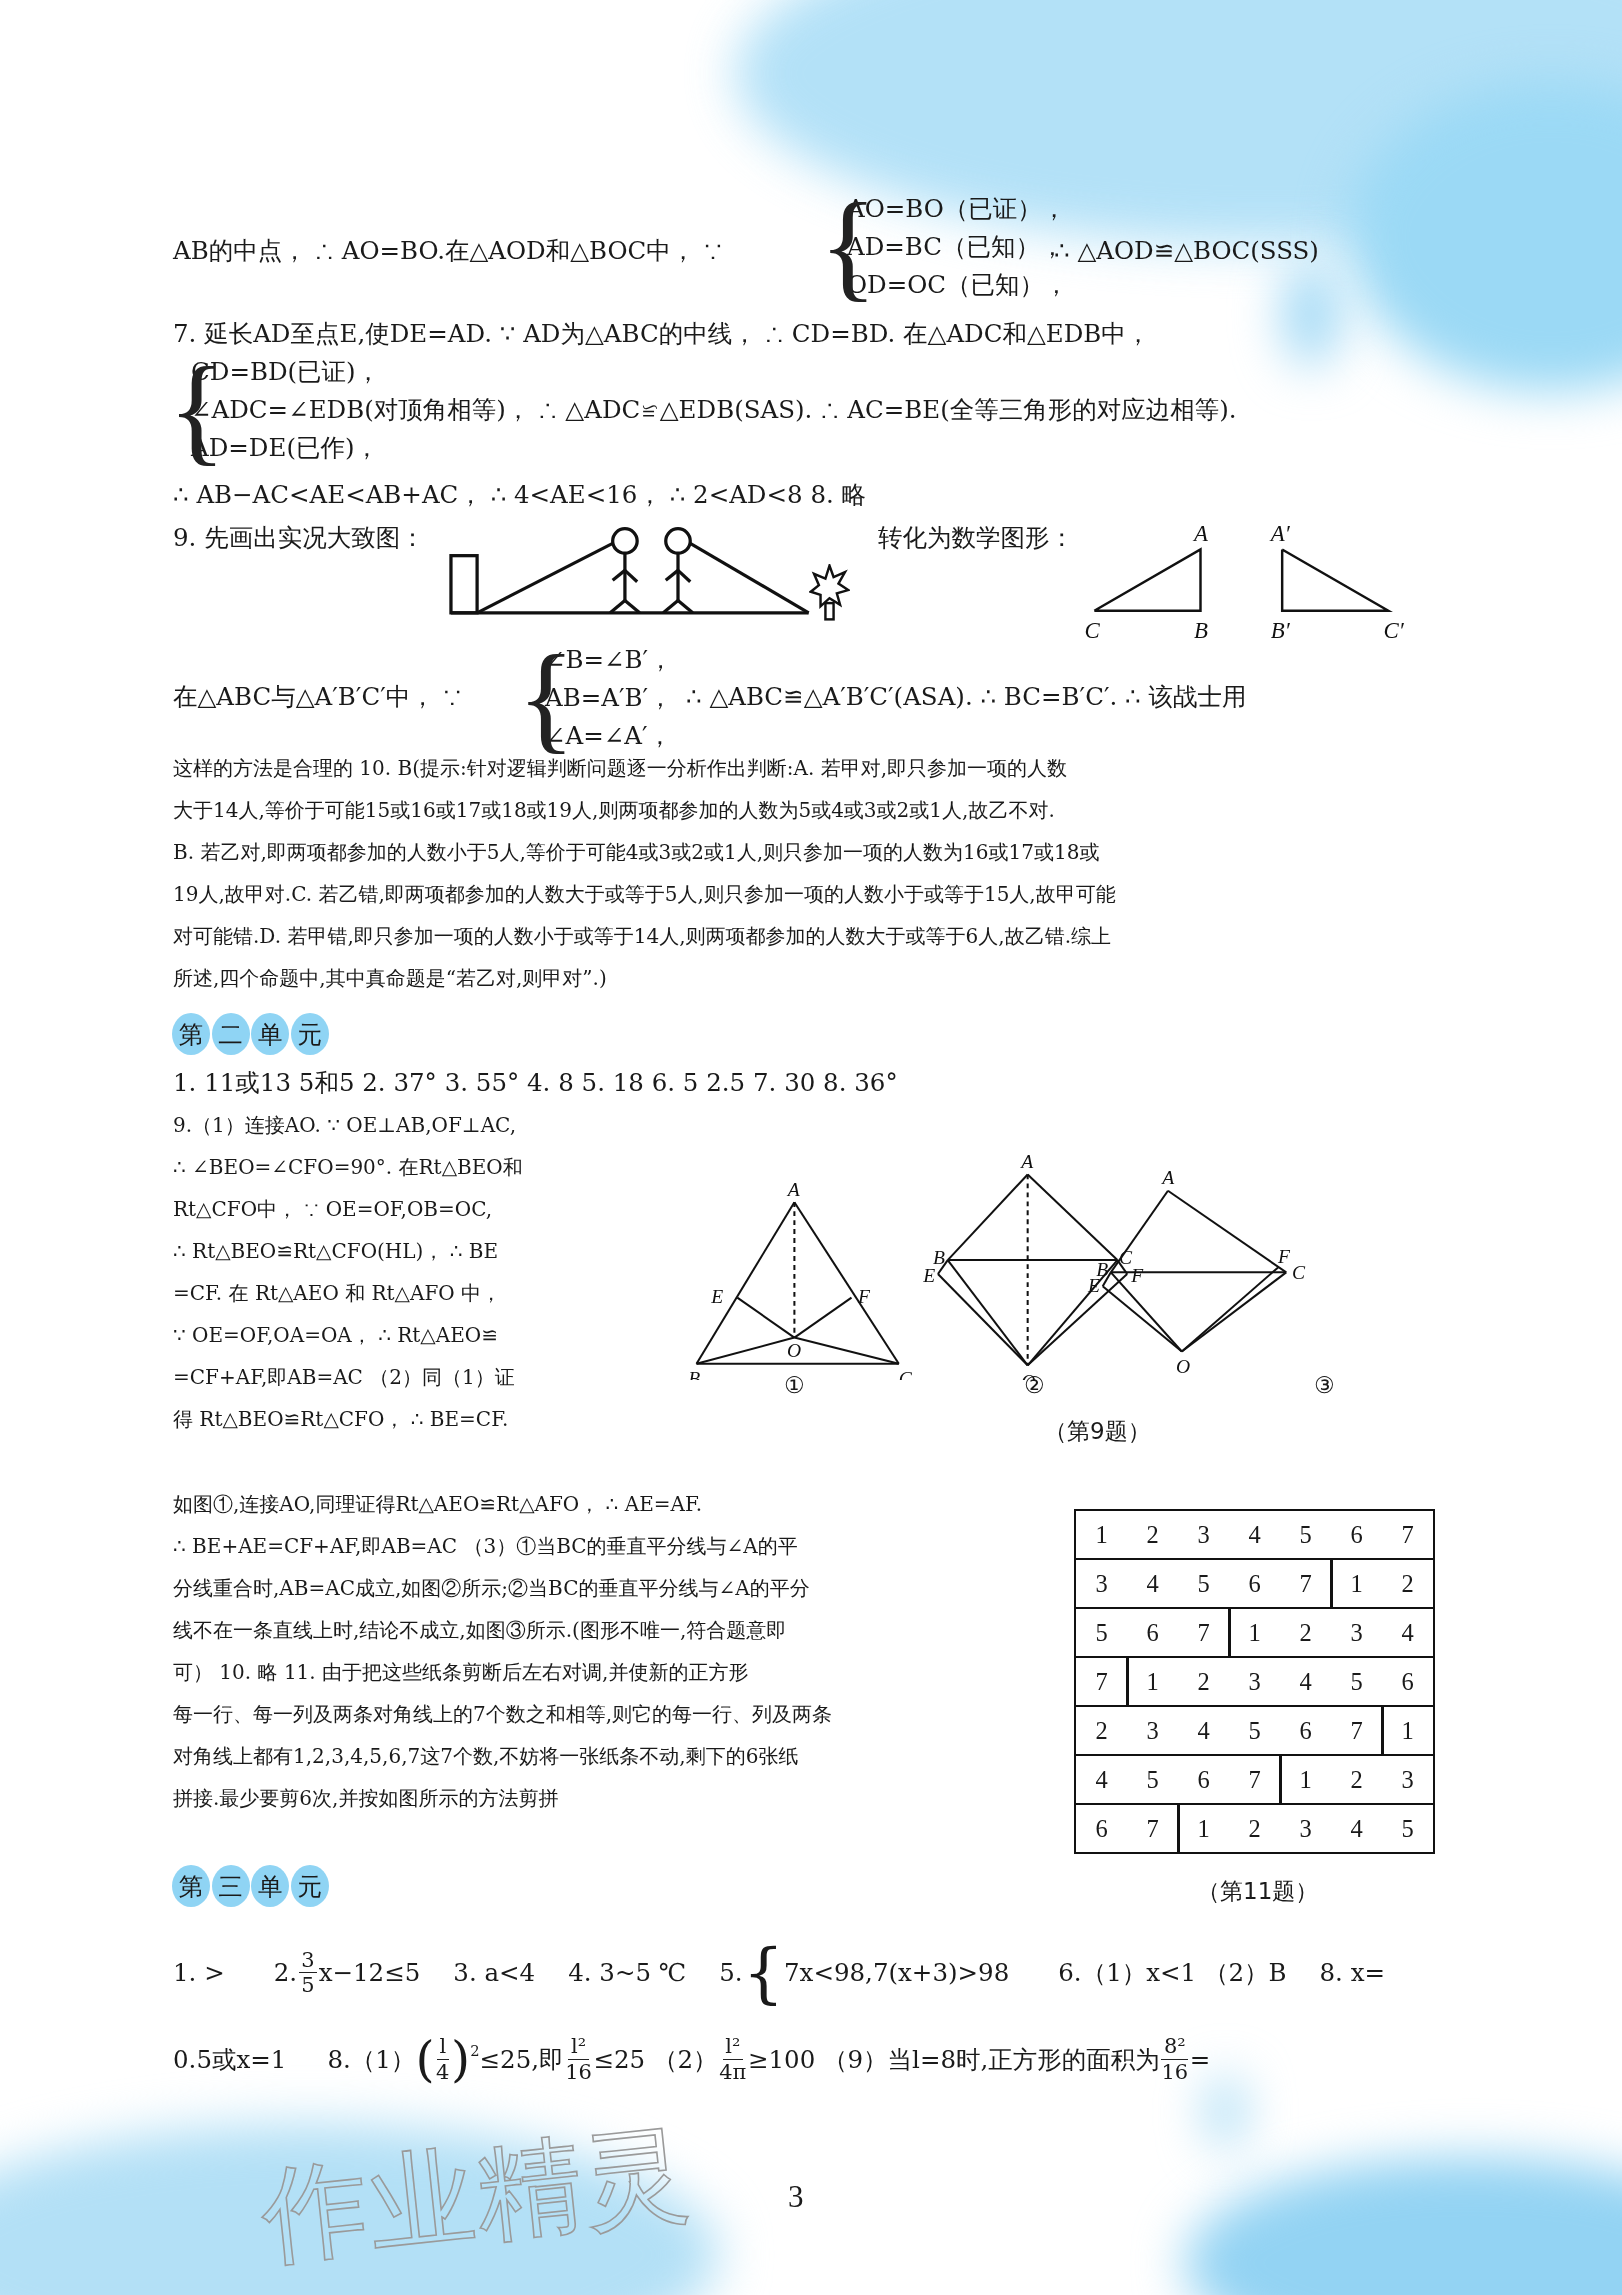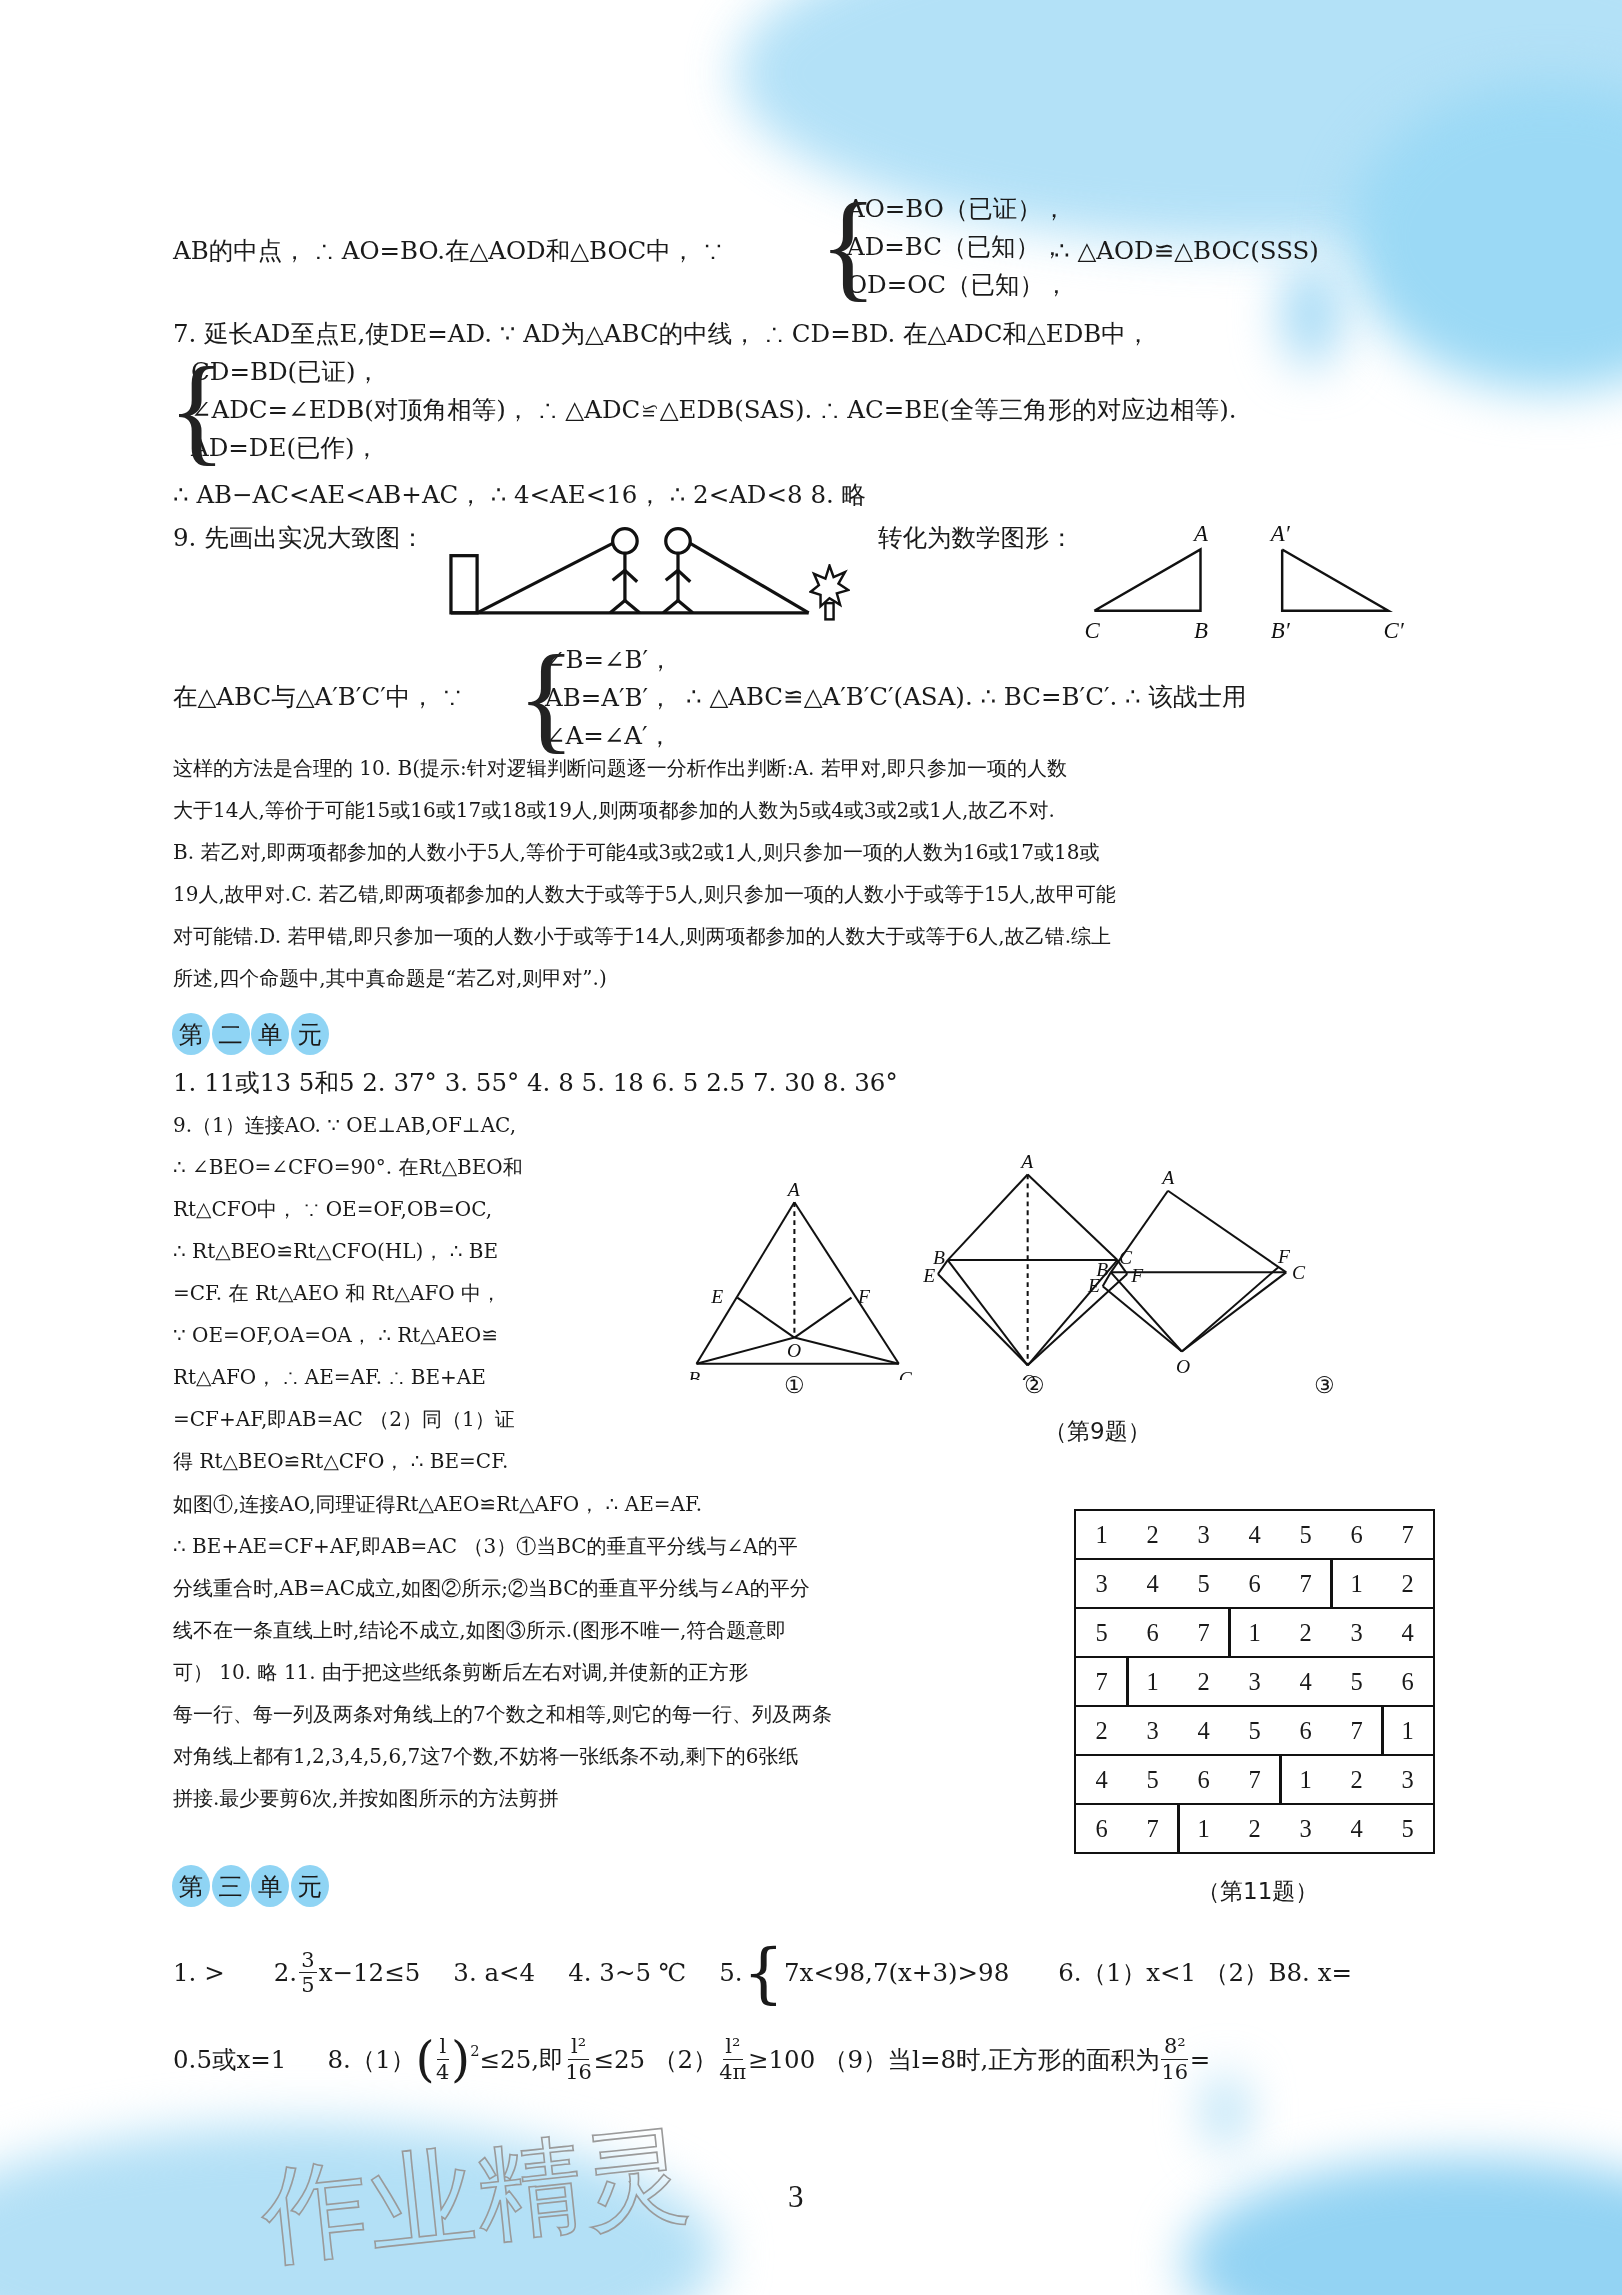--- a/index.html
+++ b/index.html
@@ -135,21 +135,20 @@
   </div>
   <div class="line" style="top:1066px;">1. 11或13   5和5   2. 37°     3. 55°     4. 8      5. 18      6. 5   2.5      7. 30      8. 36°</div>
 
   <div class="para" style="left:173px;top:1104px;width:490px;">
     <div>9.（1）连接AO.   ∵   OE⊥AB,OF⊥AC,</div>
     <div>∴   ∠BEO=∠CFO=90°.  在Rt△BEO和</div>
     <div>Rt△CFO中，   ∵   OE=OF,OB=OC,</div>
     <div>∴   Rt△BEO≌Rt△CFO(HL)，  ∴   BE</div>
     <div>=CF.   在 Rt△AEO 和 Rt△AFO 中，</div>
     <div>∵   OE=OF,OA=OA，   ∴   Rt△AEO≌</div>
-    <div>Rt△AFO，   ∴   AE=AF.   ∴   BE+AE</div>
     <div>=CF+AF,即AB=AC  （2）同（1）证</div>
     <div>得 Rt△BEO≌Rt△CFO，   ∴   BE=CF.</div>
   </div>
 
   <svg style="position:absolute;left:678px;top:1119px;" width="776" height="261" font-family="Liberation Serif, serif" font-style="italic" font-size="24" fill="#111" stroke="#111" stroke-width="2.5" viewBox="0 0 950 320">
     <g fill="none" style="display: none;">
       <polygon points="142,98 18,298 148,298" stroke="none"></polygon>
       <line x1="142" y1="98" x2="18" y2="298"></line>
         <line x1="142" y1="98" x2="148" y2="298"></line>
       <line x1="18" y1="298" x2="148" y2="298"></line>
@@ -321,21 +320,21 @@
       </span>
     <span style="margin-right:33px;">x−12≤5</span>
     <span style="margin-right:33px;text-align:center;">3. a&lt;4</span>
     <span style="margin-right:33px;">4. 3~5 ℃</span>
     <span>5.</span>
     <span style="font-size:65px;font-weight:300;line-height:65px;">{</span>
     <span style="display:inline-flex;flex-direction:row;line-height:36px;margin-right:49px;">
       <span>7x&lt;98,</span>
       <span>7(x+3)&gt;98</span>
     </span>
-    <span style="">6.（1）x&lt;1 （2）B</span>
+    <span style="margin-right:33px;">6.（1）x&lt;1 （2）B</span>
     <span>8. x=</span>
   </div>
 
   <div class="line" style="top:2034px;display:flex;align-items:center;">
     <span style="margin-right:41px;">0.5或x=1</span>
     <span>8.（1）</span>
     <span style="font-size:49px;font-weight:300;">(</span>
     <span class="frac">
         <span class="num">l</span>
         <span>4</span>

